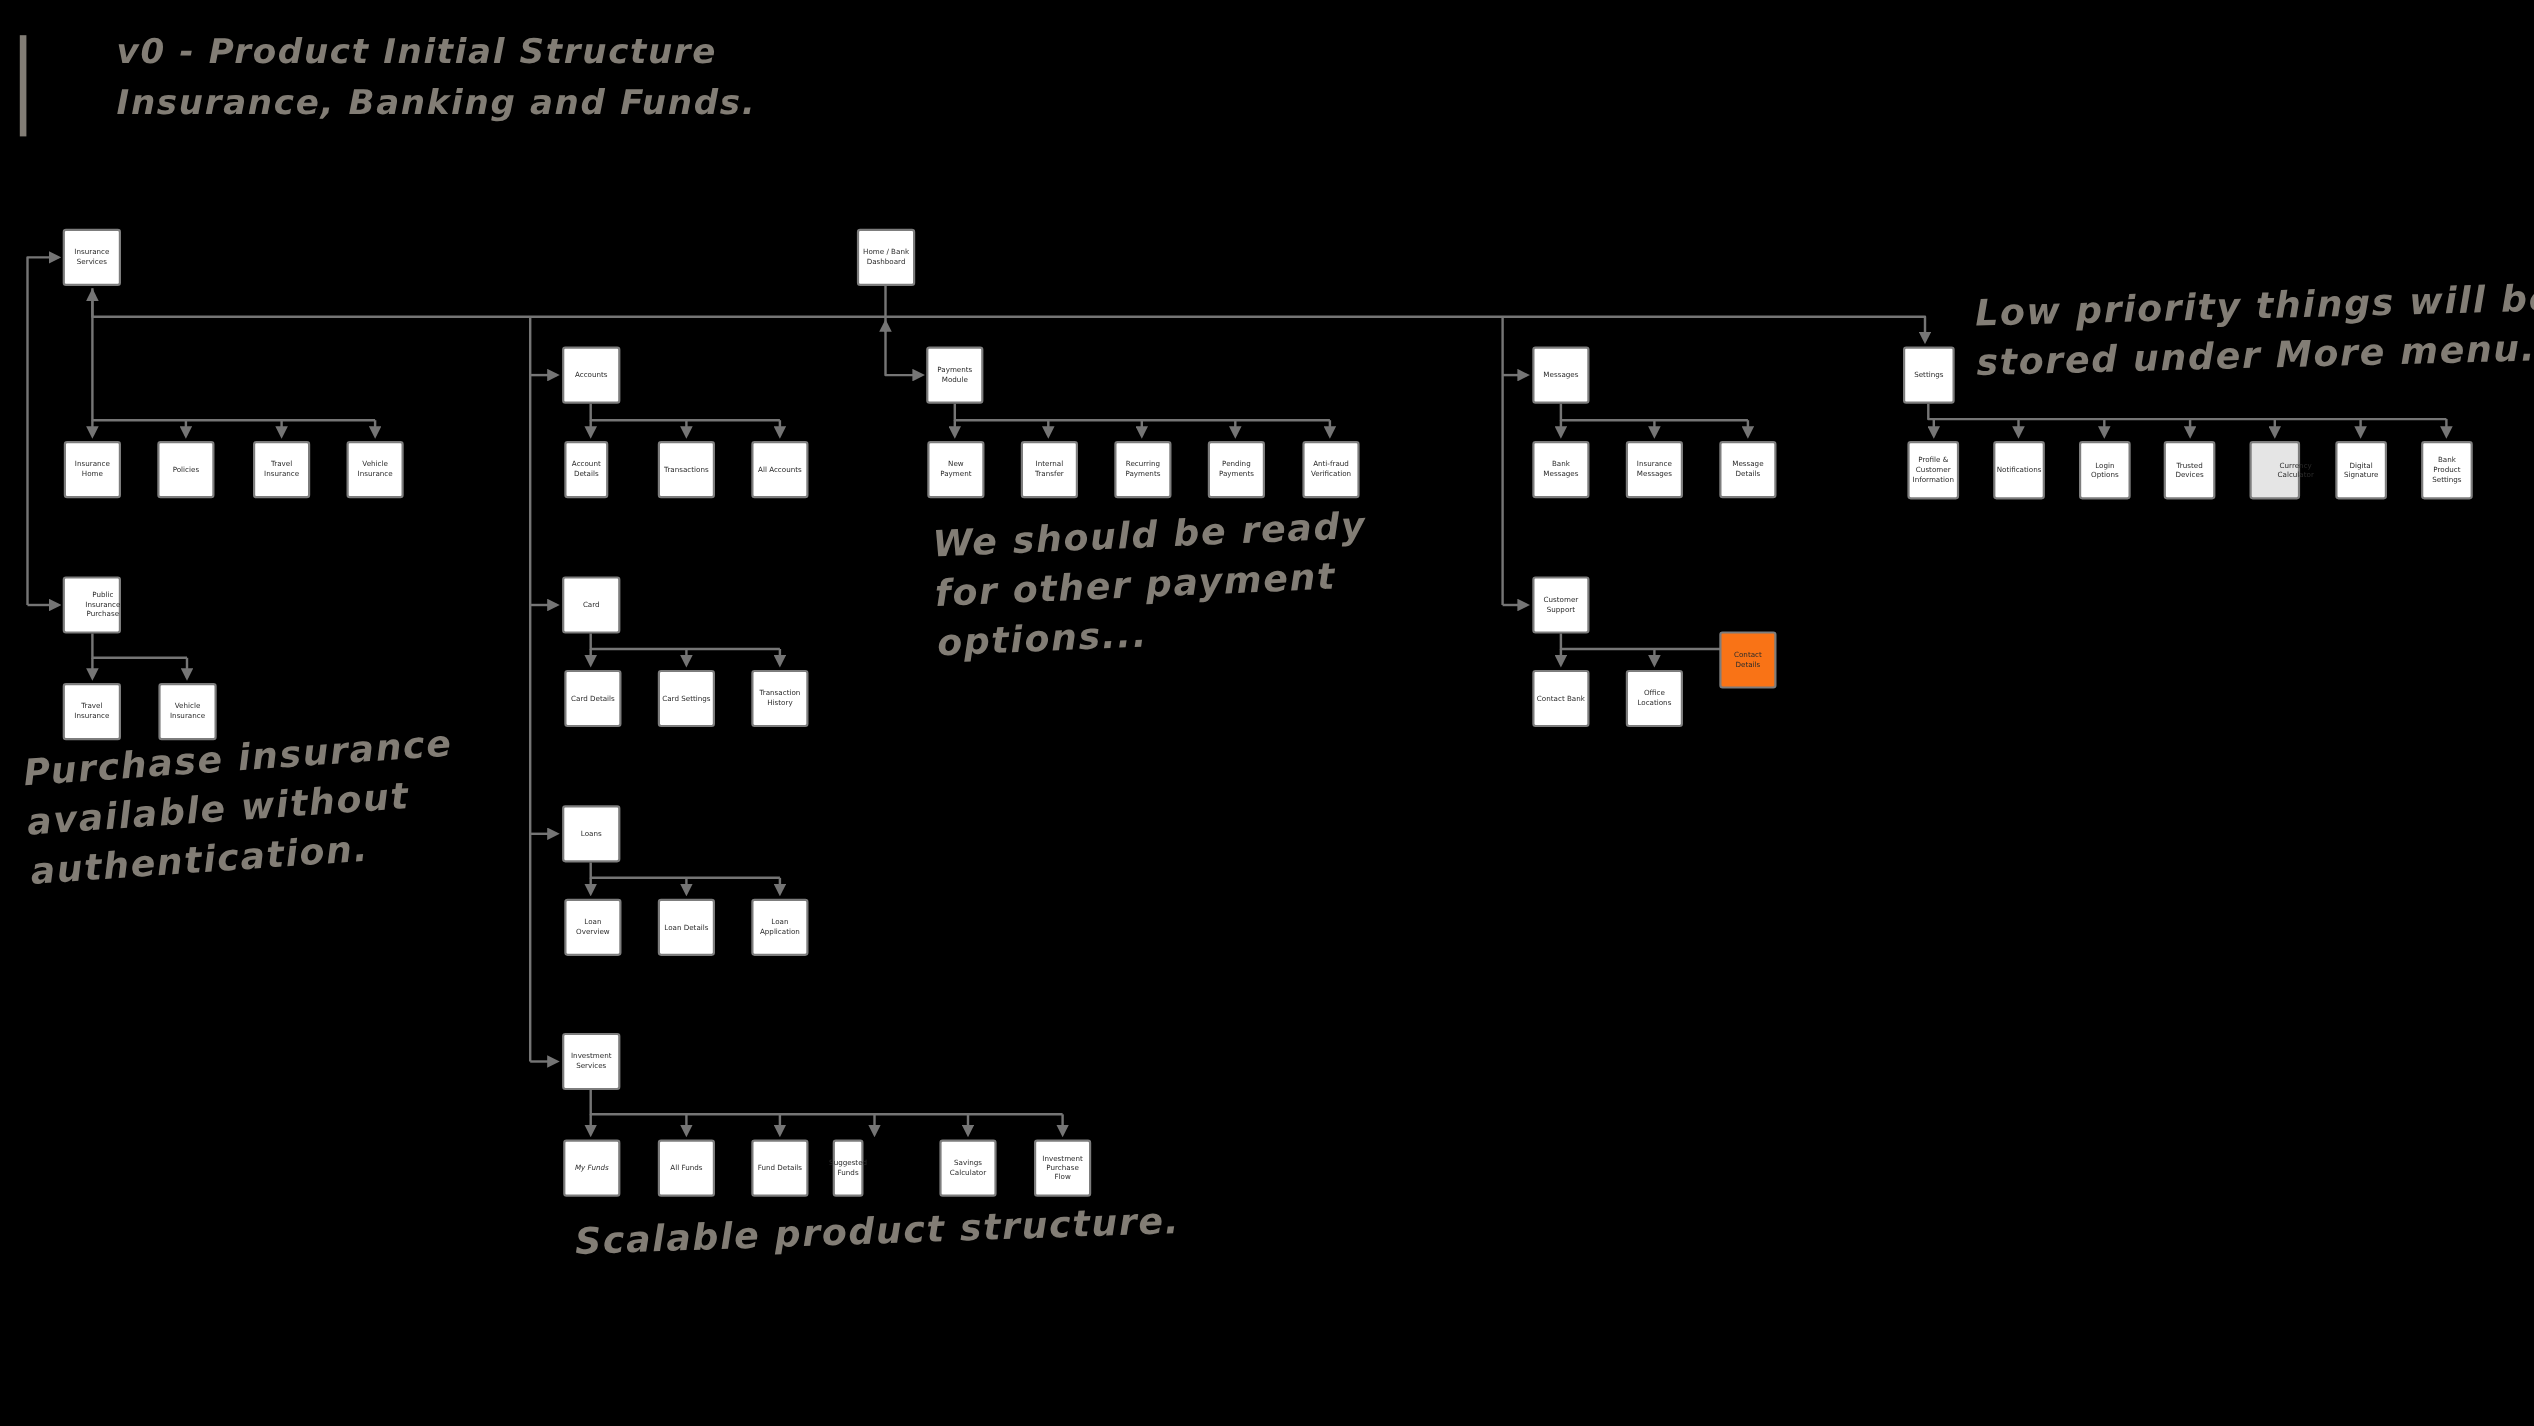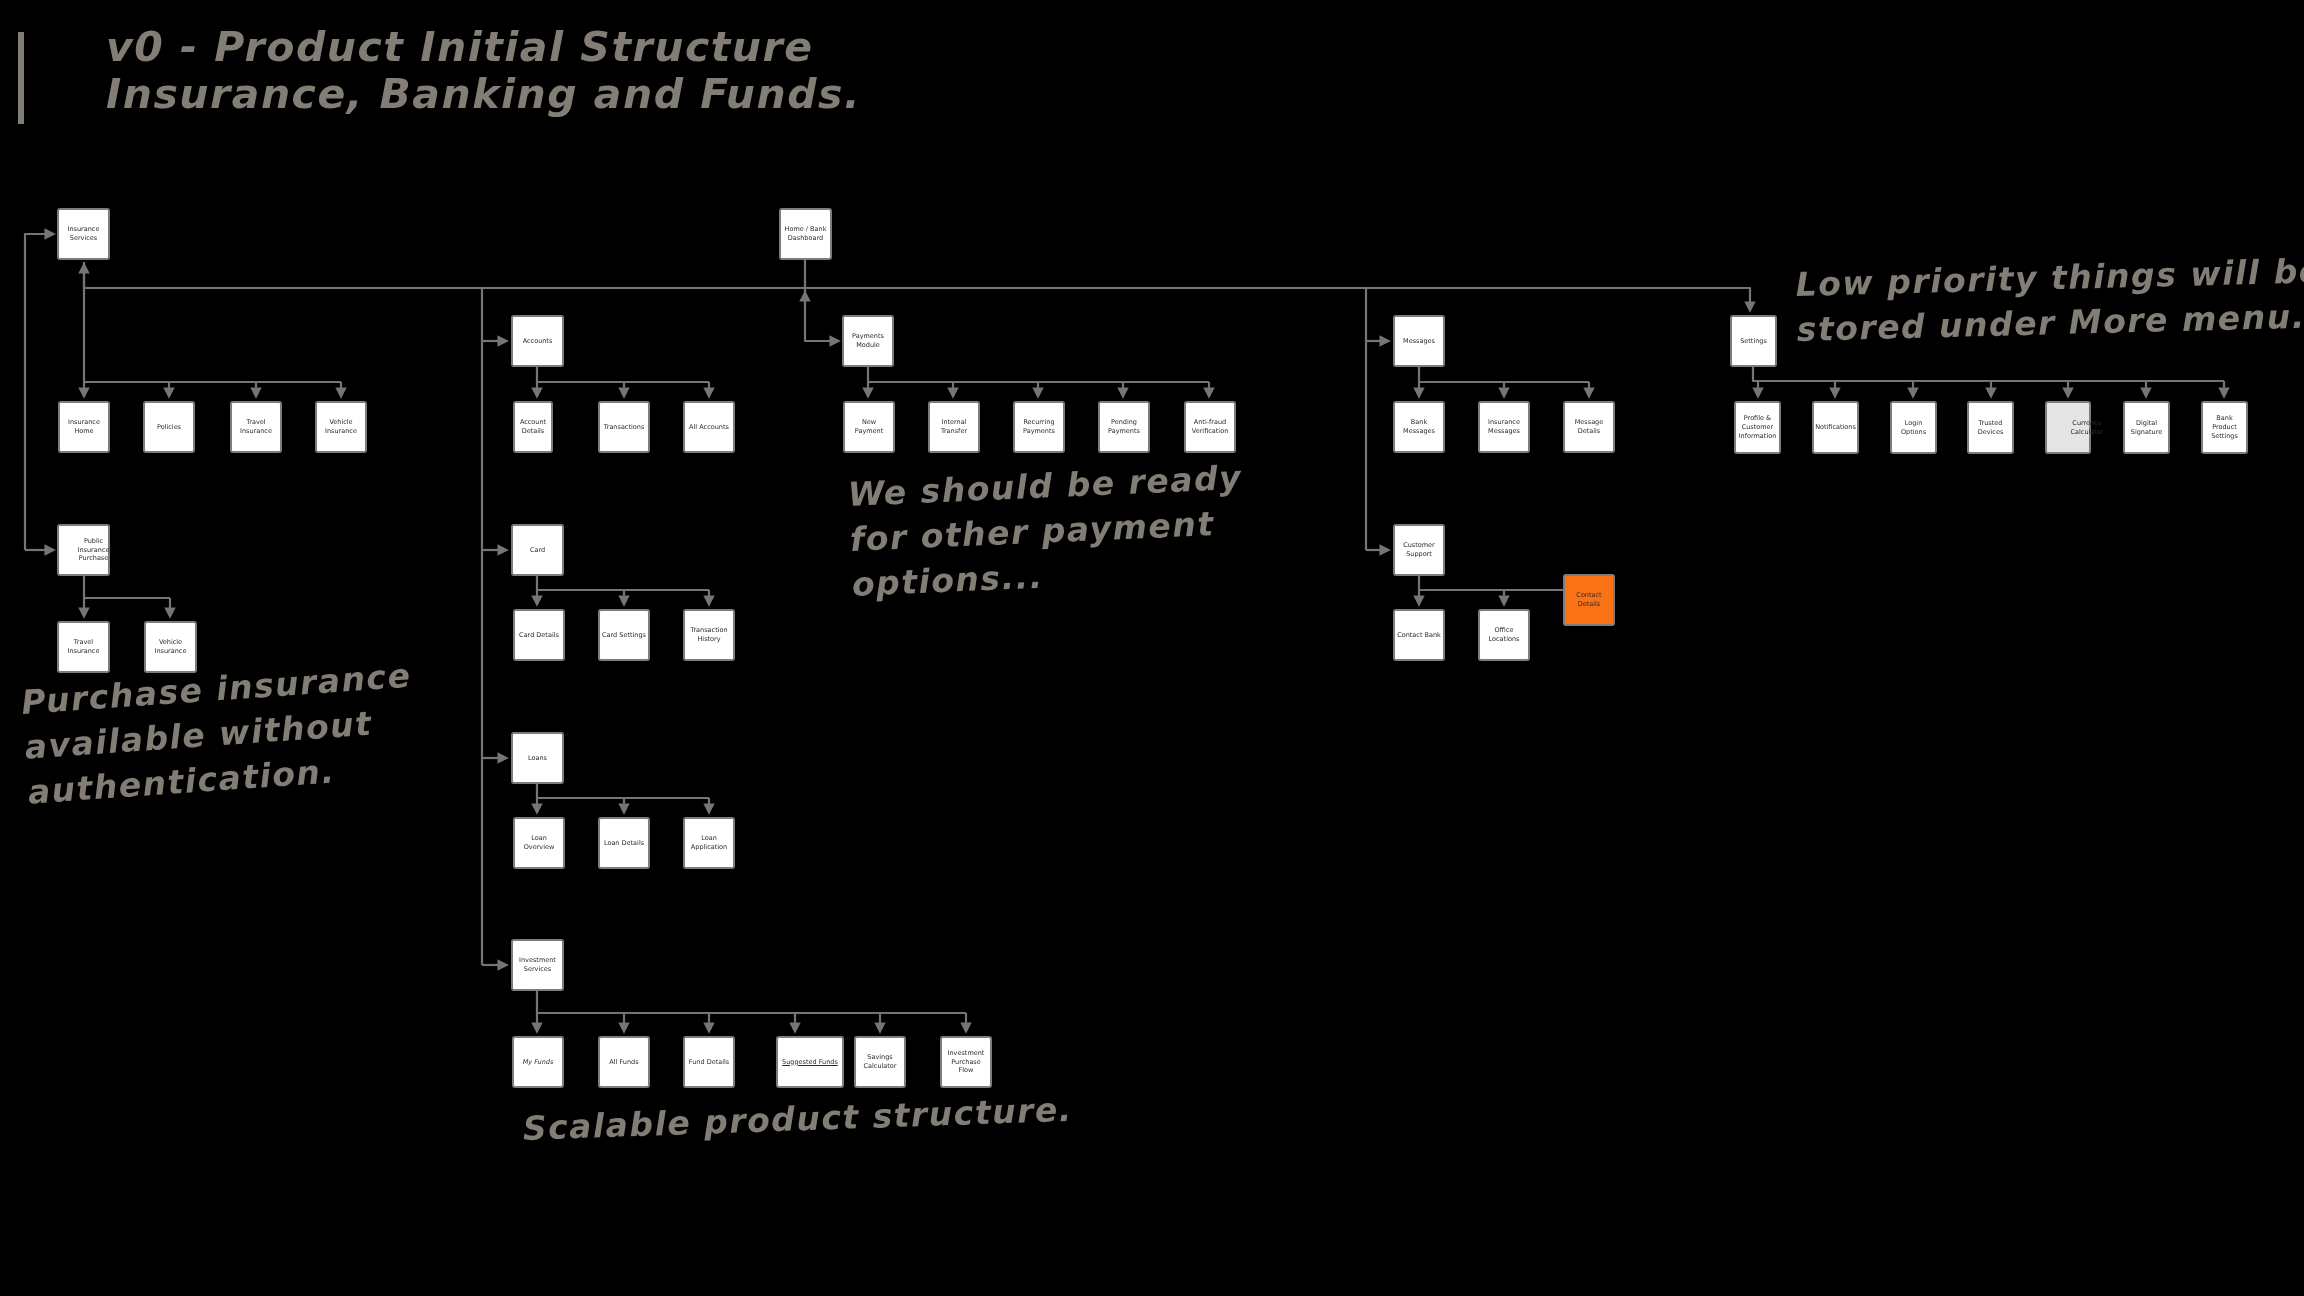--- a/index.html
+++ b/index.html
@@ -1,20 +1,20 @@
 <!DOCTYPE html>
 <html><head>
 <meta charset="utf-8">
 <style>
   html,body{margin:0;padding:0;background:#000;}
   #canvas{position:relative;width:2304px;height:1296px;background:#000;overflow:hidden;
           font-family:"DejaVu Sans",sans-serif;}
   .hand{position:absolute;font-family:"DejaVu Sans",sans-serif;font-style:italic;font-weight:bold;
         color:#827d75;letter-spacing:1.5px;transform-origin:left top;}
-  #title-block{left:106px;top:24px;font-size:41px;line-height:47px;white-space:nowrap;}
+  #title-block{left:106px;top:24px;font-size:31px;line-height:47px;white-space:nowrap;}
   #title-bar{position:absolute;left:18px;top:32px;width:6px;height:92px;background:#827d75;}
   .note{font-size:33px;line-height:45px;white-space:nowrap;}
   #note-insurance{left:20px;top:680px;transform:rotate(-4deg);}
   #note-payments{left:847px;top:472px;transform:rotate(-2.5deg);}
   #note-scalable{left:522px;top:1106px;transform:rotate(-2deg);}
   #note-settings{left:1795px;top:262px;transform:rotate(-1.5deg);}
   .node{position:absolute;box-sizing:border-box;background:#fff;border:2px solid #7d7d7d;
         border-radius:3px;display:flex;align-items:center;justify-content:center;text-align:center;
         font-size:6.5px;line-height:1.35;color:#2b2b2b;padding:2px;cursor:pointer;}
   #connector-layer{position:absolute;left:0;top:0;pointer-events:none;}
@@ -140,21 +140,21 @@
     <div class="node" style="left: 598px; top: 609px; width: 52px; height: 52px; background: rgb(255, 255, 255); border-color: rgb(125, 125, 125); color: rgb(43, 43, 43);">Card Settings</div>
     <div class="node" style="left: 683px; top: 609px; width: 52px; height: 52px; background: rgb(255, 255, 255); border-color: rgb(125, 125, 125); color: rgb(43, 43, 43);">Transaction History</div>
     <div class="node" style="left: 511px; top: 732px; width: 53px; height: 52px; background: rgb(255, 255, 255); border-color: rgb(125, 125, 125); color: rgb(43, 43, 43);">Loans</div>
     <div class="node" style="left: 513px; top: 817px; width: 52px; height: 52px; background: rgb(255, 255, 255); border-color: rgb(125, 125, 125); color: rgb(43, 43, 43);">Loan Overview</div>
     <div class="node" style="left: 598px; top: 817px; width: 52px; height: 52px; background: rgb(255, 255, 255); border-color: rgb(125, 125, 125); color: rgb(43, 43, 43);">Loan Details</div>
     <div class="node" style="left: 683px; top: 817px; width: 52px; height: 52px; background: rgb(255, 255, 255); border-color: rgb(125, 125, 125); color: rgb(43, 43, 43);">Loan Application</div>
     <div class="node" style="left: 511px; top: 939px; width: 53px; height: 52px; background: rgb(255, 255, 255); border-color: rgb(125, 125, 125); color: rgb(43, 43, 43);">Investment Services</div>
     <div class="node" style="left: 512px; top: 1036px; width: 52px; height: 52px; background: rgb(255, 255, 255); border-color: rgb(125, 125, 125); color: rgb(43, 43, 43); font-style: italic;">My Funds</div>
     <div class="node" style="left: 598px; top: 1036px; width: 52px; height: 52px; background: rgb(255, 255, 255); border-color: rgb(125, 125, 125); color: rgb(43, 43, 43);">All Funds</div>
     <div class="node" style="left: 683px; top: 1036px; width: 52px; height: 52px; background: rgb(255, 255, 255); border-color: rgb(125, 125, 125); color: rgb(43, 43, 43);">Fund Details</div>
-    <div class="node" style="left: 776px; top: 1036px; width: 68px; height: 52px; background: rgb(255, 255, 255); border-color: rgb(125, 125, 125); color: rgb(43, 43, 43); text-decoration: underline;">Suggested Funds</div>
+    <div class="node" style="left: 757px; top: 1036px; width: 28px; height: 52px; background: rgb(255, 255, 255); border-color: rgb(125, 125, 125); color: rgb(43, 43, 43);">Suggested Funds</div>
     <div class="node" style="left: 854px; top: 1036px; width: 52px; height: 52px; background: rgb(255, 255, 255); border-color: rgb(125, 125, 125); color: rgb(43, 43, 43);">Savings Calculator</div>
     <div class="node" style="left: 940px; top: 1036px; width: 52px; height: 52px; background: rgb(255, 255, 255); border-color: rgb(125, 125, 125); color: rgb(43, 43, 43);">Investment Purchase Flow</div>
     <div class="node" style="left: 842px; top: 315px; width: 52px; height: 52px; background: rgb(255, 255, 255); border-color: rgb(125, 125, 125); color: rgb(43, 43, 43);">Payments Module</div>
     <div class="node" style="left: 843px; top: 401px; width: 52px; height: 52px; background: rgb(255, 255, 255); border-color: rgb(125, 125, 125); color: rgb(43, 43, 43);">New Payment</div>
     <div class="node" style="left: 928px; top: 401px; width: 52px; height: 52px; background: rgb(255, 255, 255); border-color: rgb(125, 125, 125); color: rgb(43, 43, 43);">Internal Transfer</div>
     <div class="node" style="left: 1013px; top: 401px; width: 52px; height: 52px; background: rgb(255, 255, 255); border-color: rgb(125, 125, 125); color: rgb(43, 43, 43);">Recurring Payments</div>
     <div class="node" style="left: 1098px; top: 401px; width: 52px; height: 52px; background: rgb(255, 255, 255); border-color: rgb(125, 125, 125); color: rgb(43, 43, 43);">Pending Payments</div>
     <div class="node" style="left: 1184px; top: 401px; width: 52px; height: 52px; background: rgb(255, 255, 255); border-color: rgb(125, 125, 125); color: rgb(43, 43, 43);">Anti-fraud Verification</div>
     <div class="node" style="left: 1393px; top: 315px; width: 52px; height: 52px; background: rgb(255, 255, 255); border-color: rgb(125, 125, 125); color: rgb(43, 43, 43);">Messages</div>
     <div class="node" style="left: 1393px; top: 401px; width: 52px; height: 52px; background: rgb(255, 255, 255); border-color: rgb(125, 125, 125); color: rgb(43, 43, 43);">Bank Messages</div>

